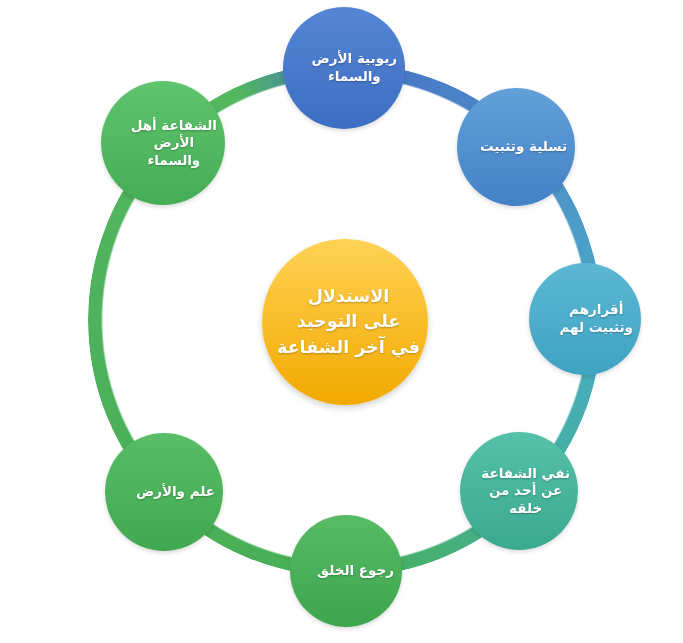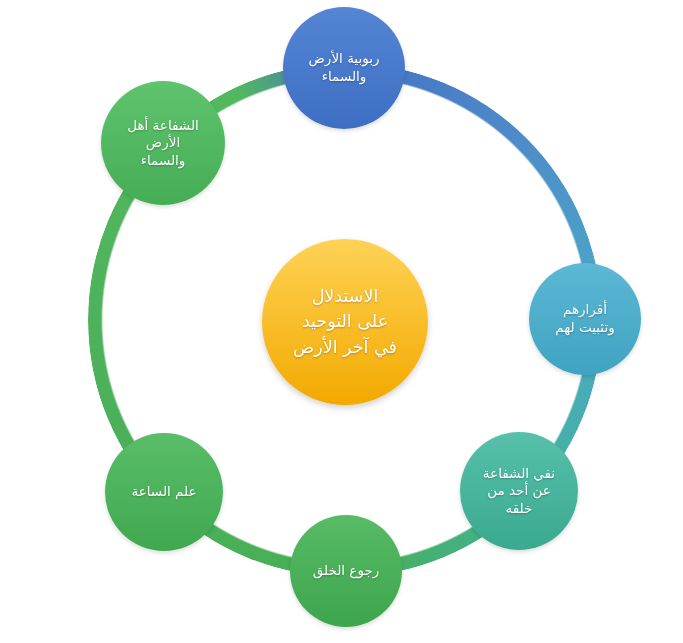--- a/index.html
+++ b/index.html
@@ -16,24 +16,23 @@
     width:514px;height:514px;
     border-radius:50%;
     -webkit-mask:radial-gradient(circle at center, transparent 242px, #000 244px);
     mask:radial-gradient(circle at center, transparent 242px, #000 244px);
   }
   .node{
     position:absolute;
     border-radius:50%;
     display:flex;
     align-items:center;
-    justify-content:center;
     text-align:center;
     color:#ffffff;
-    font-weight:normal;
+    font-weight:bold;
     white-space:pre-line;
     box-sizing:border-box;
     padding:8px;
     line-height:1.3;
     font-size:13.5px;
     text-shadow:0 1px 2px rgba(0,0,0,0.25);
     box-shadow:0 2px 4px rgba(0,0,0,0.15);
   }
   
   .n0{left:283px;top:7px;  width:122px;height:122px;}
@@ -57,46 +56,49 @@
 
 <div class="canvas">
 
   <div class="ring" style="background: conic-gradient(rgb(68, 114, 196) 0deg, rgb(78, 140, 201) 45deg, rgb(74, 171, 198) 90deg, rgb(68, 177, 153) 135deg, rgb(71, 175, 85) 180deg, rgb(74, 176, 88) 225deg, rgb(77, 178, 91) 270deg, rgb(82, 183, 95) 315deg, rgb(82, 183, 95) 335deg, rgb(68, 114, 196) 358deg);"></div>
 
   <div class="node n0" dir="rtl" style="background: linear-gradient(rgb(85, 133, 212), rgb(61, 110, 194));">
     <span>ربوبية الأرض
 والسماء</span>
   </div>
 
+  <div class="node n1" dir="rtl" style="background: linear-gradient(rgb(98, 160, 216), rgb(67, 129, 198));">
+    <span>تسلية وتثبيت</span>
+  </div>
 
   <div class="node n2" dir="rtl" style="background: linear-gradient(rgb(92, 184, 212), rgb(63, 163, 194));">
     <span>أقرارهم
 وتثبيت لهم</span>
   </div>
 
   <div class="node n3" dir="rtl" style="background: linear-gradient(rgb(87, 192, 170), rgb(58, 169, 143));">
     <span>نفي الشفاعة
 عن أحد من
 خلقه</span>
   </div>
 
   <div class="node n4" dir="rtl" style="background: linear-gradient(rgb(88, 187, 102), rgb(61, 165, 77));">
     <span>رجوع الخلق</span>
   </div>
 
   <div class="node n5" dir="rtl" style="background: linear-gradient(rgb(90, 189, 104), rgb(64, 168, 80));">
-    <span>علم الساعة</span>
+    <span>علم والأرض</span>
   </div>
 
 
   <div class="node n7" dir="rtl" style="background: linear-gradient(rgb(96, 195, 110), rgb(69, 173, 85));">
     <span>الشفاعة أهل
 الأرض
 والسماء</span>
   </div>
 
   <div class="node center" dir="rtl" style="background: linear-gradient(rgb(255, 210, 85), rgb(242, 169, 0));">
     <span>الاستدلال
 على التوحيد
-في آخر الأرض</span>
+في آخر الشفاعة</span>
   </div>
 
 </div>
 
 </body></html>

